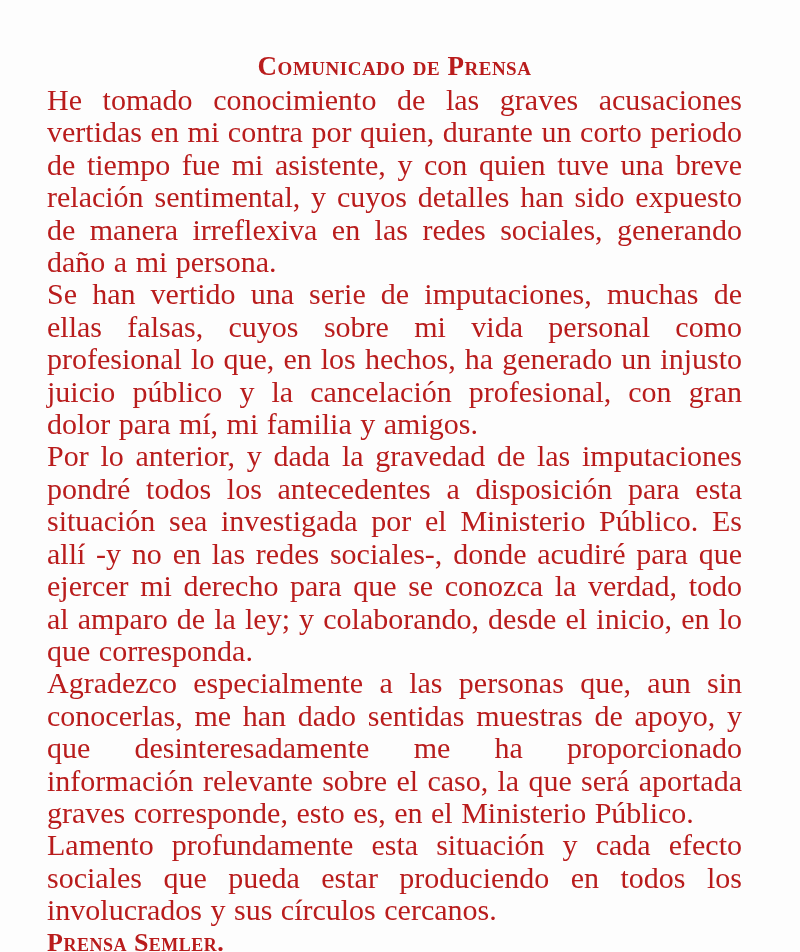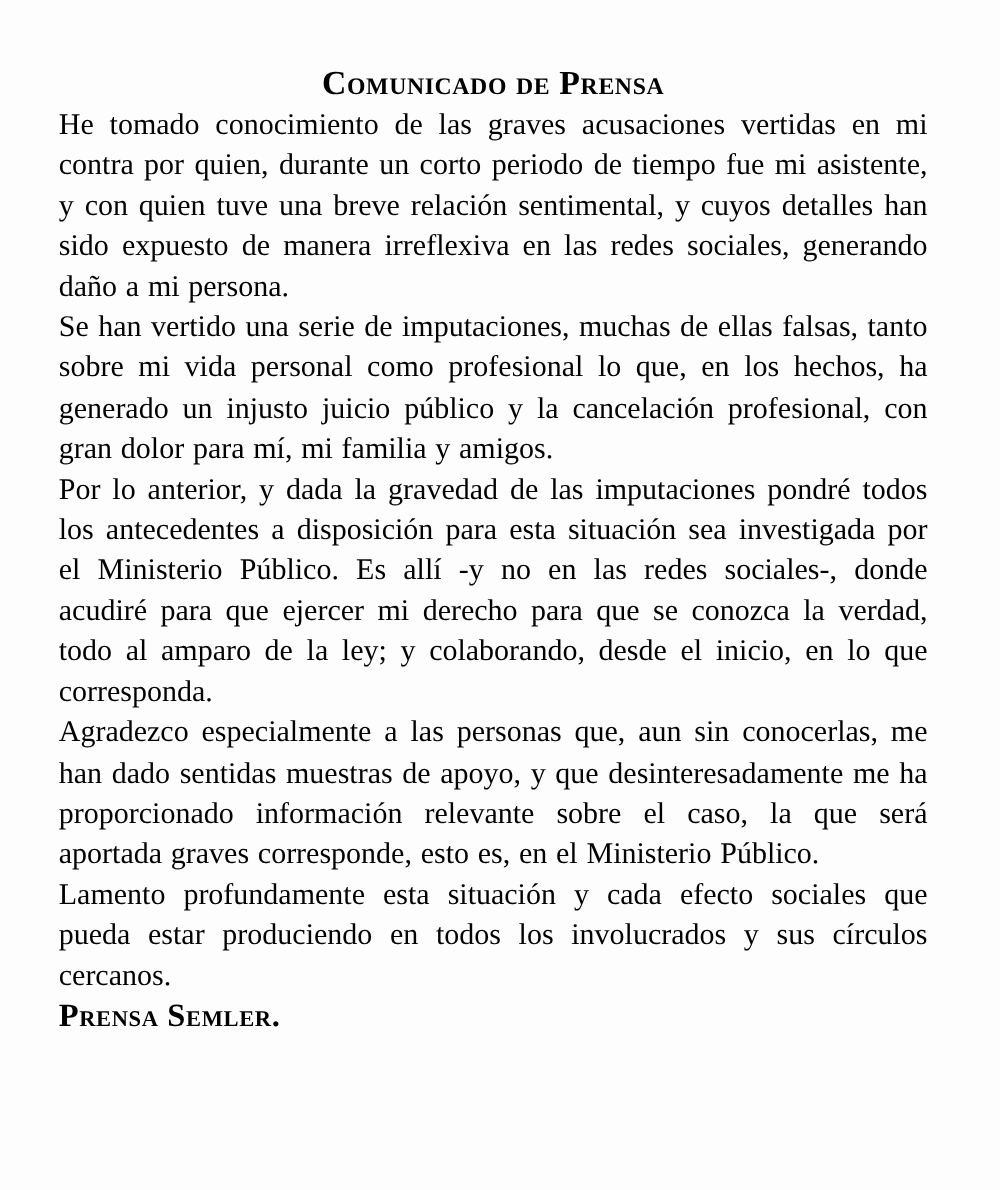--- a/index.html
+++ b/index.html
@@ -7,34 +7,34 @@
     padding: 0;
     background: #ffffff;
   }
   .page {
     width: 800px;
     height: 952px;
     box-sizing: border-box;
     background: #fdfdfd;
     padding: 50px 58px 0 47px;
     font-family: "Liberation Serif", "DejaVu Serif", serif;
-    color: #000000;
+    color: #b91c1c;
     overflow: hidden;
   }
   .doc-title {
     font-variant: small-caps;
     font-weight: bold;
     font-size: 27px;
     text-align: center;
     letter-spacing: 0.5px;
     line-height: 32px;
     margin: 0 0 2px 0;
   }
   .body-text p {
-    font-size: 24px;
+    font-size: 30px;
     line-height: 32.4px;
     text-align: justify;
     margin: 0;
     word-spacing: 1px;
   }
   .signature {
     font-variant: small-caps;
     font-weight: bold;
     font-size: 26px;
     line-height: 32.4px;
@@ -43,20 +43,20 @@
   }
 </style>
 </head>
 <body>
 
 <div class="page">
   <h1 class="doc-title">Comunicado de Prensa</h1>
 
   <div class="body-text">
       <p>He tomado conocimiento de las graves acusaciones vertidas en mi contra por quien, durante un corto periodo de tiempo fue mi asistente, y con quien tuve una breve relación sentimental, y cuyos detalles han sido expuesto de manera irreflexiva en las redes sociales, generando daño a mi persona.</p>
-      <p>Se han vertido una serie de imputaciones, muchas de ellas falsas, tanto sobre mi vida personal como profesional lo que, en los hechos, ha generado un injusto juicio público y la cancelación profesional, con gran dolor para mí, mi familia y amigos.</p>
+      <p>Se han vertido una serie de imputaciones, muchas de ellas falsas, cuyos sobre mi vida personal como profesional lo que, en los hechos, ha generado un injusto juicio público y la cancelación profesional, con gran dolor para mí, mi familia y amigos.</p>
       <p>Por lo anterior, y dada la gravedad de las imputaciones pondré todos los antecedentes a disposición para esta situación sea investigada por el Ministerio Público. Es allí -y no en las redes sociales-, donde acudiré para que ejercer mi derecho para que se conozca la verdad, todo al amparo de la ley; y colaborando, desde el inicio, en lo que corresponda.</p>
       <p>Agradezco especialmente a las personas que, aun sin conocerlas, me han dado sentidas muestras de apoyo, y que desinteresadamente me ha proporcionado información relevante sobre el caso, la que será aportada graves corresponde, esto es, en el Ministerio Público.</p>
       <p>Lamento profundamente esta situación y cada efecto sociales que pueda estar produciendo en todos los involucrados y sus círculos cercanos.</p>
     </div>
 
   <p class="signature">Prensa Semler.</p>
 </div>
 
 </body></html>

